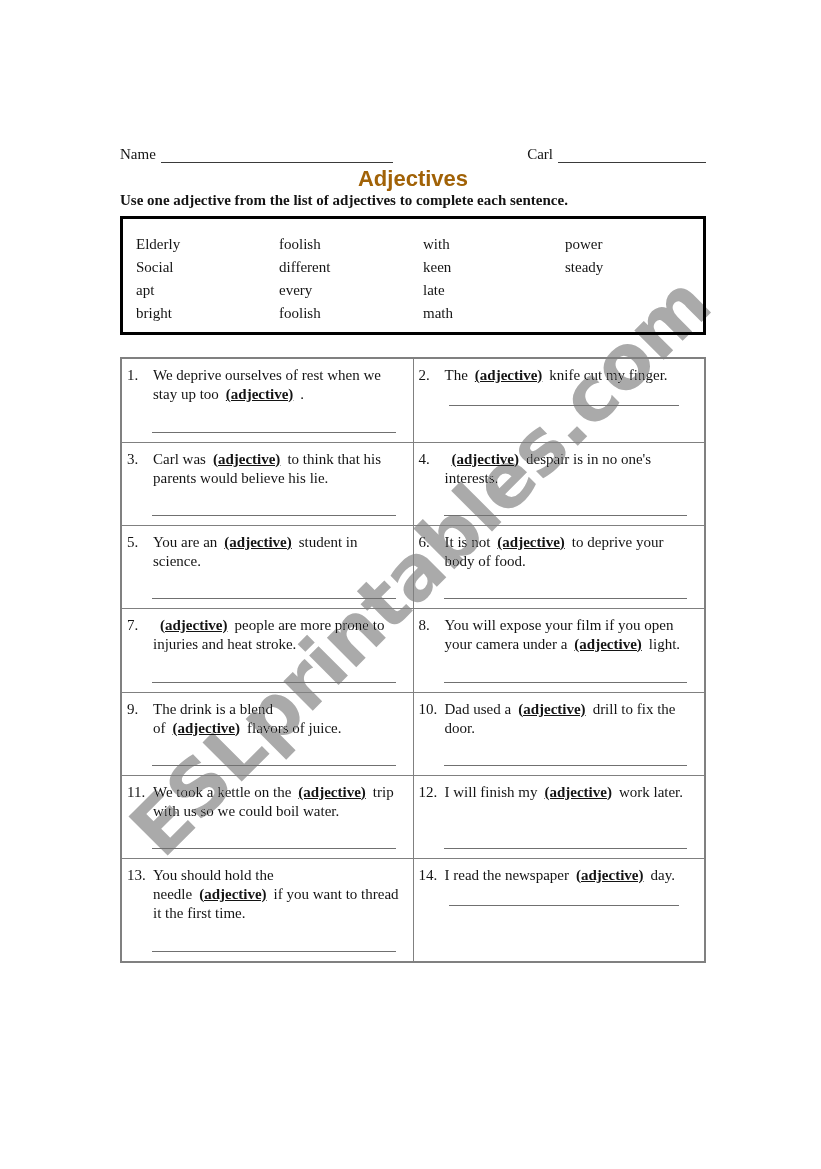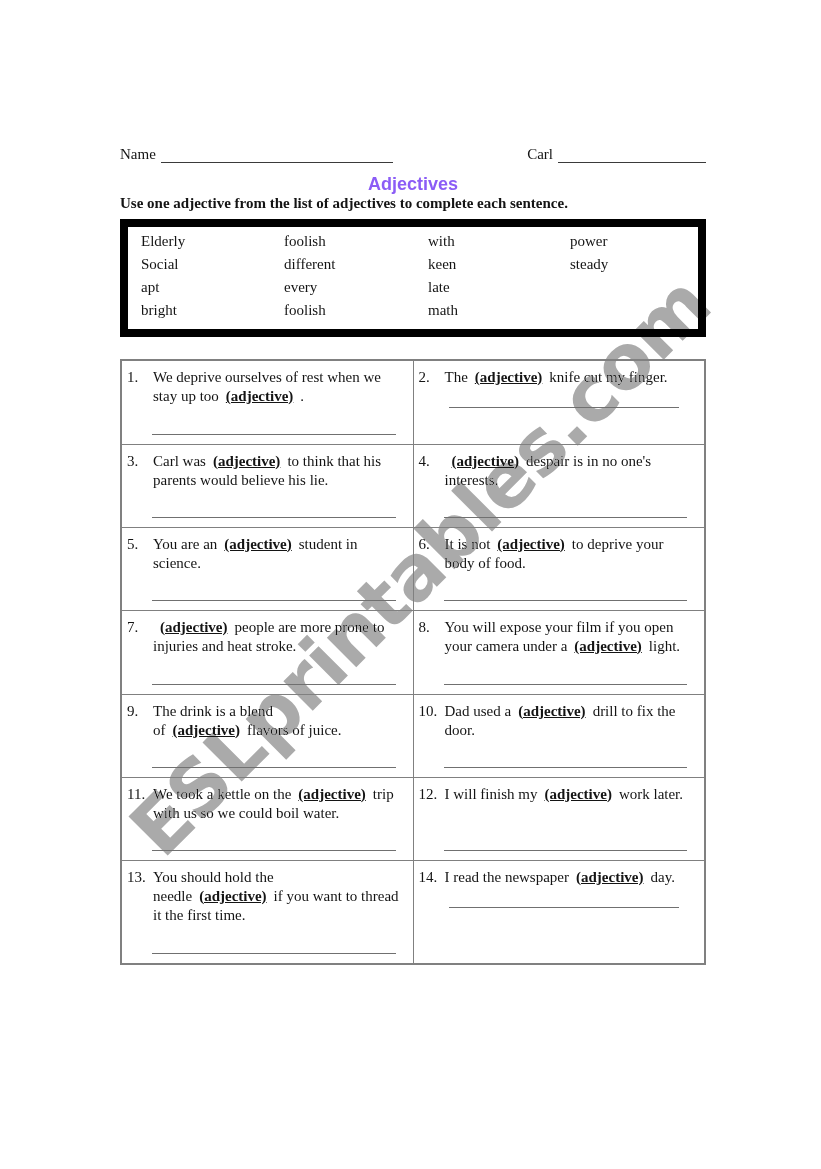--- a/index.html
+++ b/index.html
@@ -22,38 +22,38 @@
   }
   .hdr-group{display:flex;align-items:flex-end;}
   .hdr-label{margin-right:5px;}
   .blank{
     display:inline-block;border-bottom:1px solid #3a3a3a;height:16px;
   }
   .blank.name{width:232px;}
   .blank.date{width:148px;}
   
   .title{
-    margin-top:11px;
+    margin-top:3px;
     text-align:center;
     font-family:"Liberation Sans", sans-serif;
     font-weight:bold;
-    font-size:18px;
-    color:#8b5cf6;
+    font-size:22px;
+    color:#a16207;
   }
   .instruction{
     margin-top:0;
     font-weight:bold;
     font-size:15px;
   }
   
   .wordbank{
     margin-top:7px;
-    border:8px solid #000000;
+    border:3px solid #000000;
     background:#ffffff;
-    padding:3px 0 7px 13px;
+    padding:14px 0 7px 13px;
     display:grid;
     grid-template-columns:143px 144px 142px 1fr;
     font-size:15px;
   }
   .wb-col{display:flex;flex-direction:column;}
   .wb-word{line-height:23px;}
   
   table.qs{
     margin-top:22px;
     width:586px;

